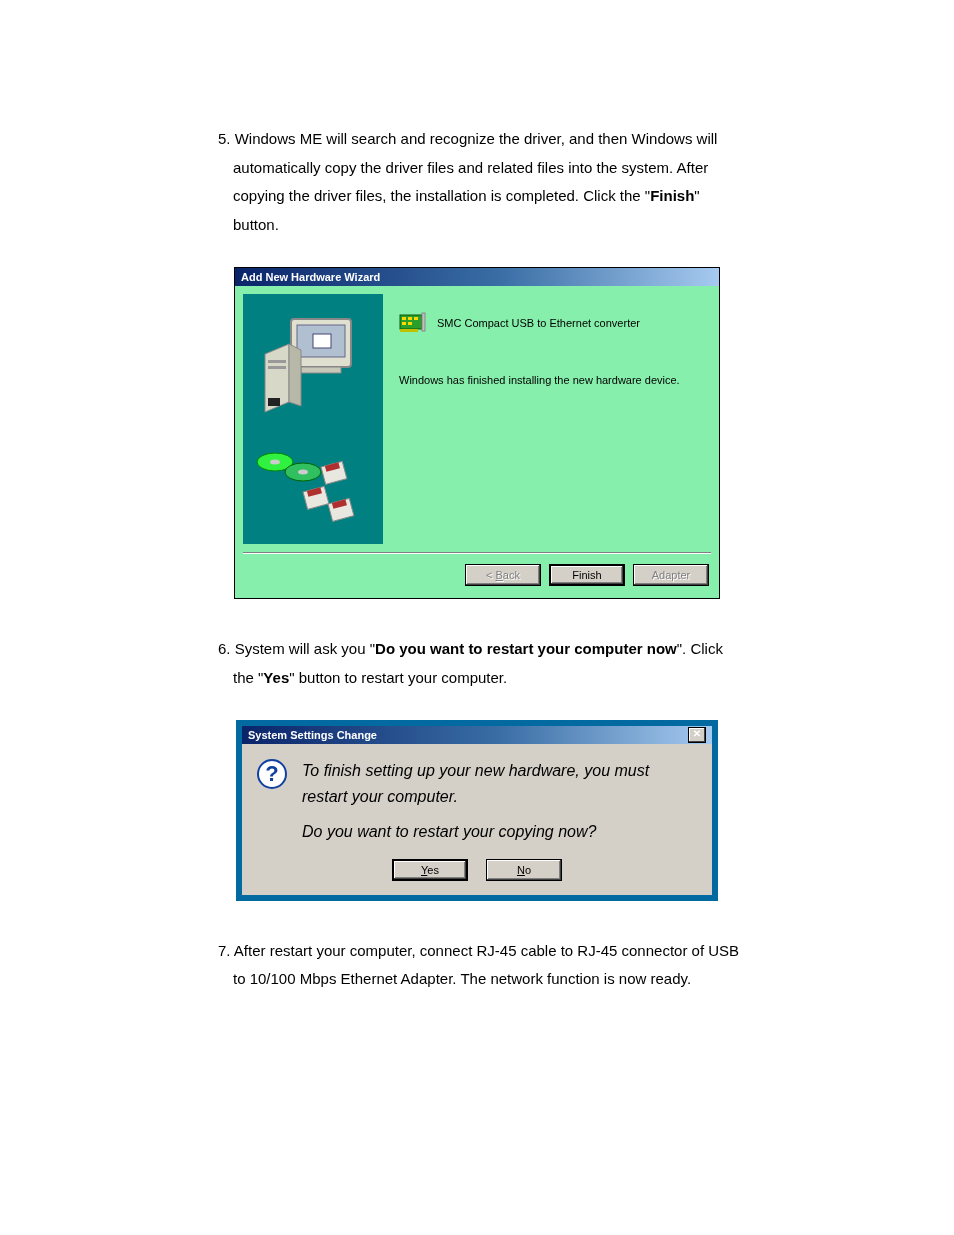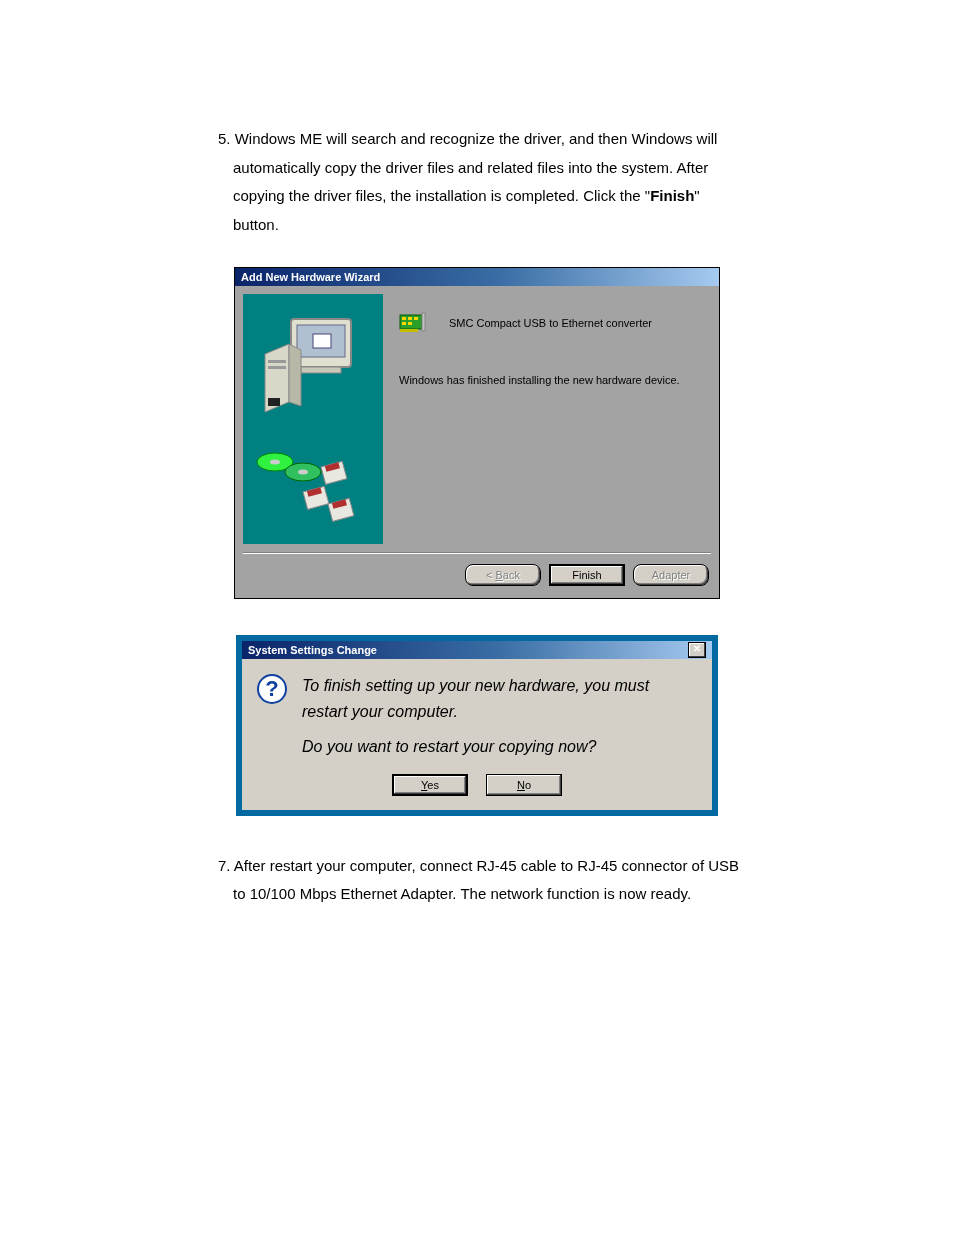--- a/index.html
+++ b/index.html
@@ -28,21 +28,21 @@
     padding-left: 26px;
     text-indent: -15px;
   }
   .bold { font-weight: bold; }
 
   
   .wizard-dialog {
     width: 484px;
     margin: 28px auto 0 auto;
     border: 1px solid #000;
-    background: #a3a3a3;
+    background: #86efac;
     font-family: Tahoma, Arial, sans-serif;
     font-size: 11px;
     color: #000;
   }
   .titlebar {
     height: 18px;
     line-height: 18px;
     padding: 0 6px;
     background: linear-gradient(90deg, #0a246a 0%, #3a6ea5 55%, #a6caf0 100%);
     color: #fff;
@@ -68,21 +68,21 @@
   }
   .wizard-art svg { position: absolute; top:0; left:0; }
   .wizard-right {
     flex: 1;
     font-size: 11px;
     padding-top: 18px;
   }
   .device-row {
     display: flex;
     align-items: center;
-    gap: 22px;
+    gap: 10px;
   }
   .device-icon {
     width: 28px;
     height: 22px;
   }
   .msg-row {
     margin-top: 40px;
   }
   .wizard-divider {
     border-top: 1px solid #808080;
@@ -107,21 +107,20 @@
     cursor: pointer;
   }
   .win-btn.default {
     border: 1px solid #000;
     box-shadow: 0 0 0 1px #000 inset, inset -2px -2px 0 #404040, inset 2px 2px 0 #ffffff, inset -3px -3px 0 #808080;
   }
   .win-btn.disabled {
     color: #808080;
     text-shadow: 1px 1px 0 #fff;
     cursor: default;
-    border-radius: 8px;
   }
   .first-letter-u { text-decoration: underline; }
 
   
   .restart-dialog {
     width: 470px;
     margin: 28px auto 0 auto;
     border: 6px solid #0369a1;
     background: #d4d0c8;
     font-family: Tahoma, Arial, sans-serif;
@@ -236,20 +235,23 @@
       <div class="wizard-divider"></div>
       <div class="wizard-footer">
         <button class="win-btn disabled"><span>&lt; <span class="first-letter-u">B</span>ack</span></button>
         <button class="win-btn default">Finish</button>
         <button class="win-btn disabled">Adapter</button>
       </div>
     </div>
   </div>
 
   <div class="item-block">
+    <p class="item-text hanging">
+      <span>6.</span><span> System will ask you "</span><span class="bold">Do you want to restart your computer now</span><span>". Click the "</span><span class="bold">Yes</span><span>" button to restart your computer.</span>
+    </p>
 
     <div class="restart-dialog">
       <div class="titlebar">
         <span>System Settings Change</span>
         <div class="close-btn">
           <span>✕</span>
         </div>
       </div>
       <div class="restart-body">
         <svg class="q-icon" viewBox="0 0 32 32">

